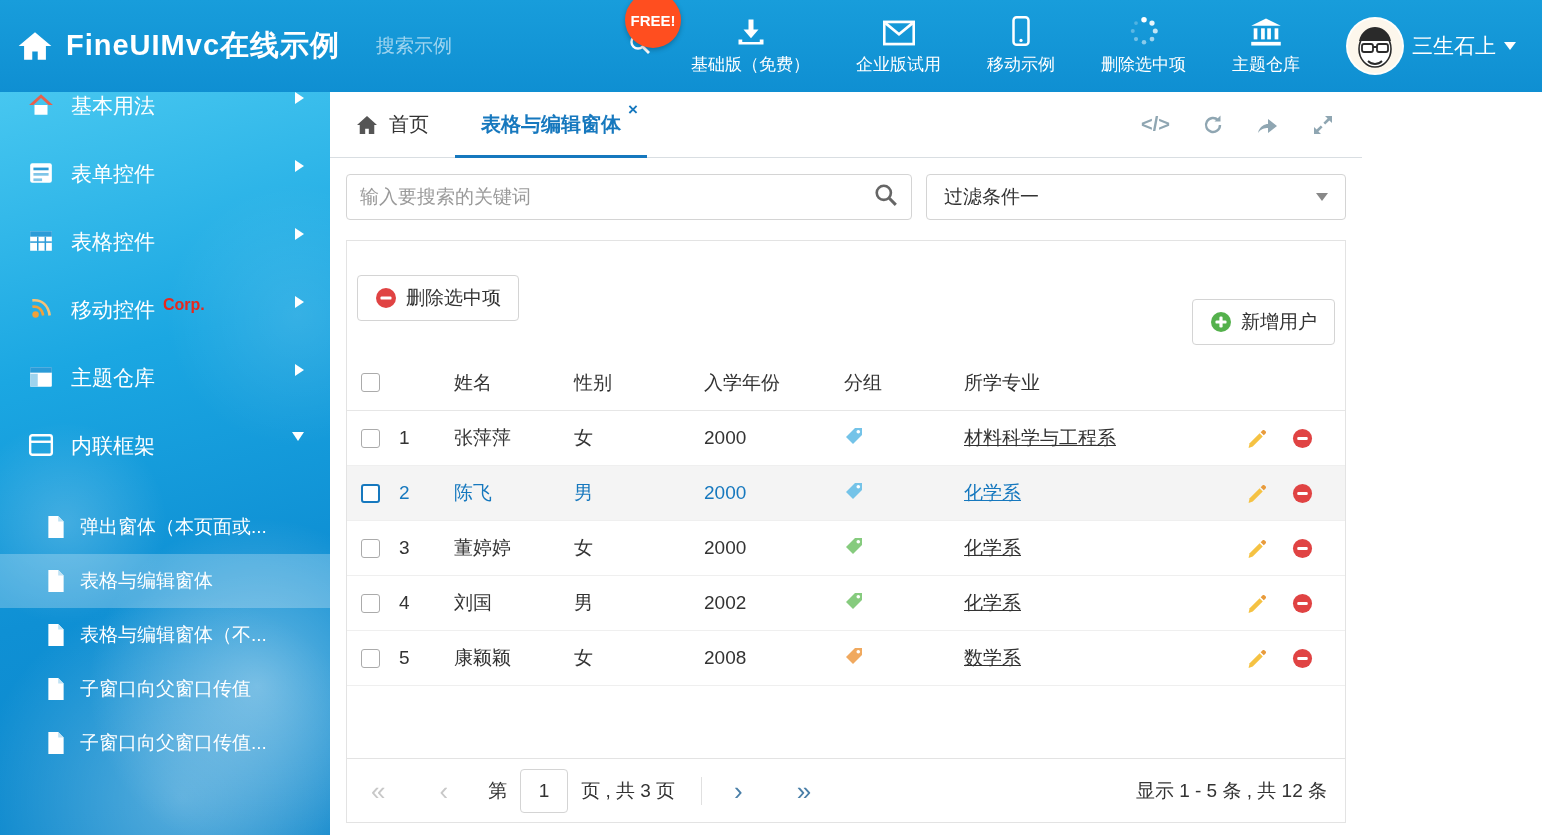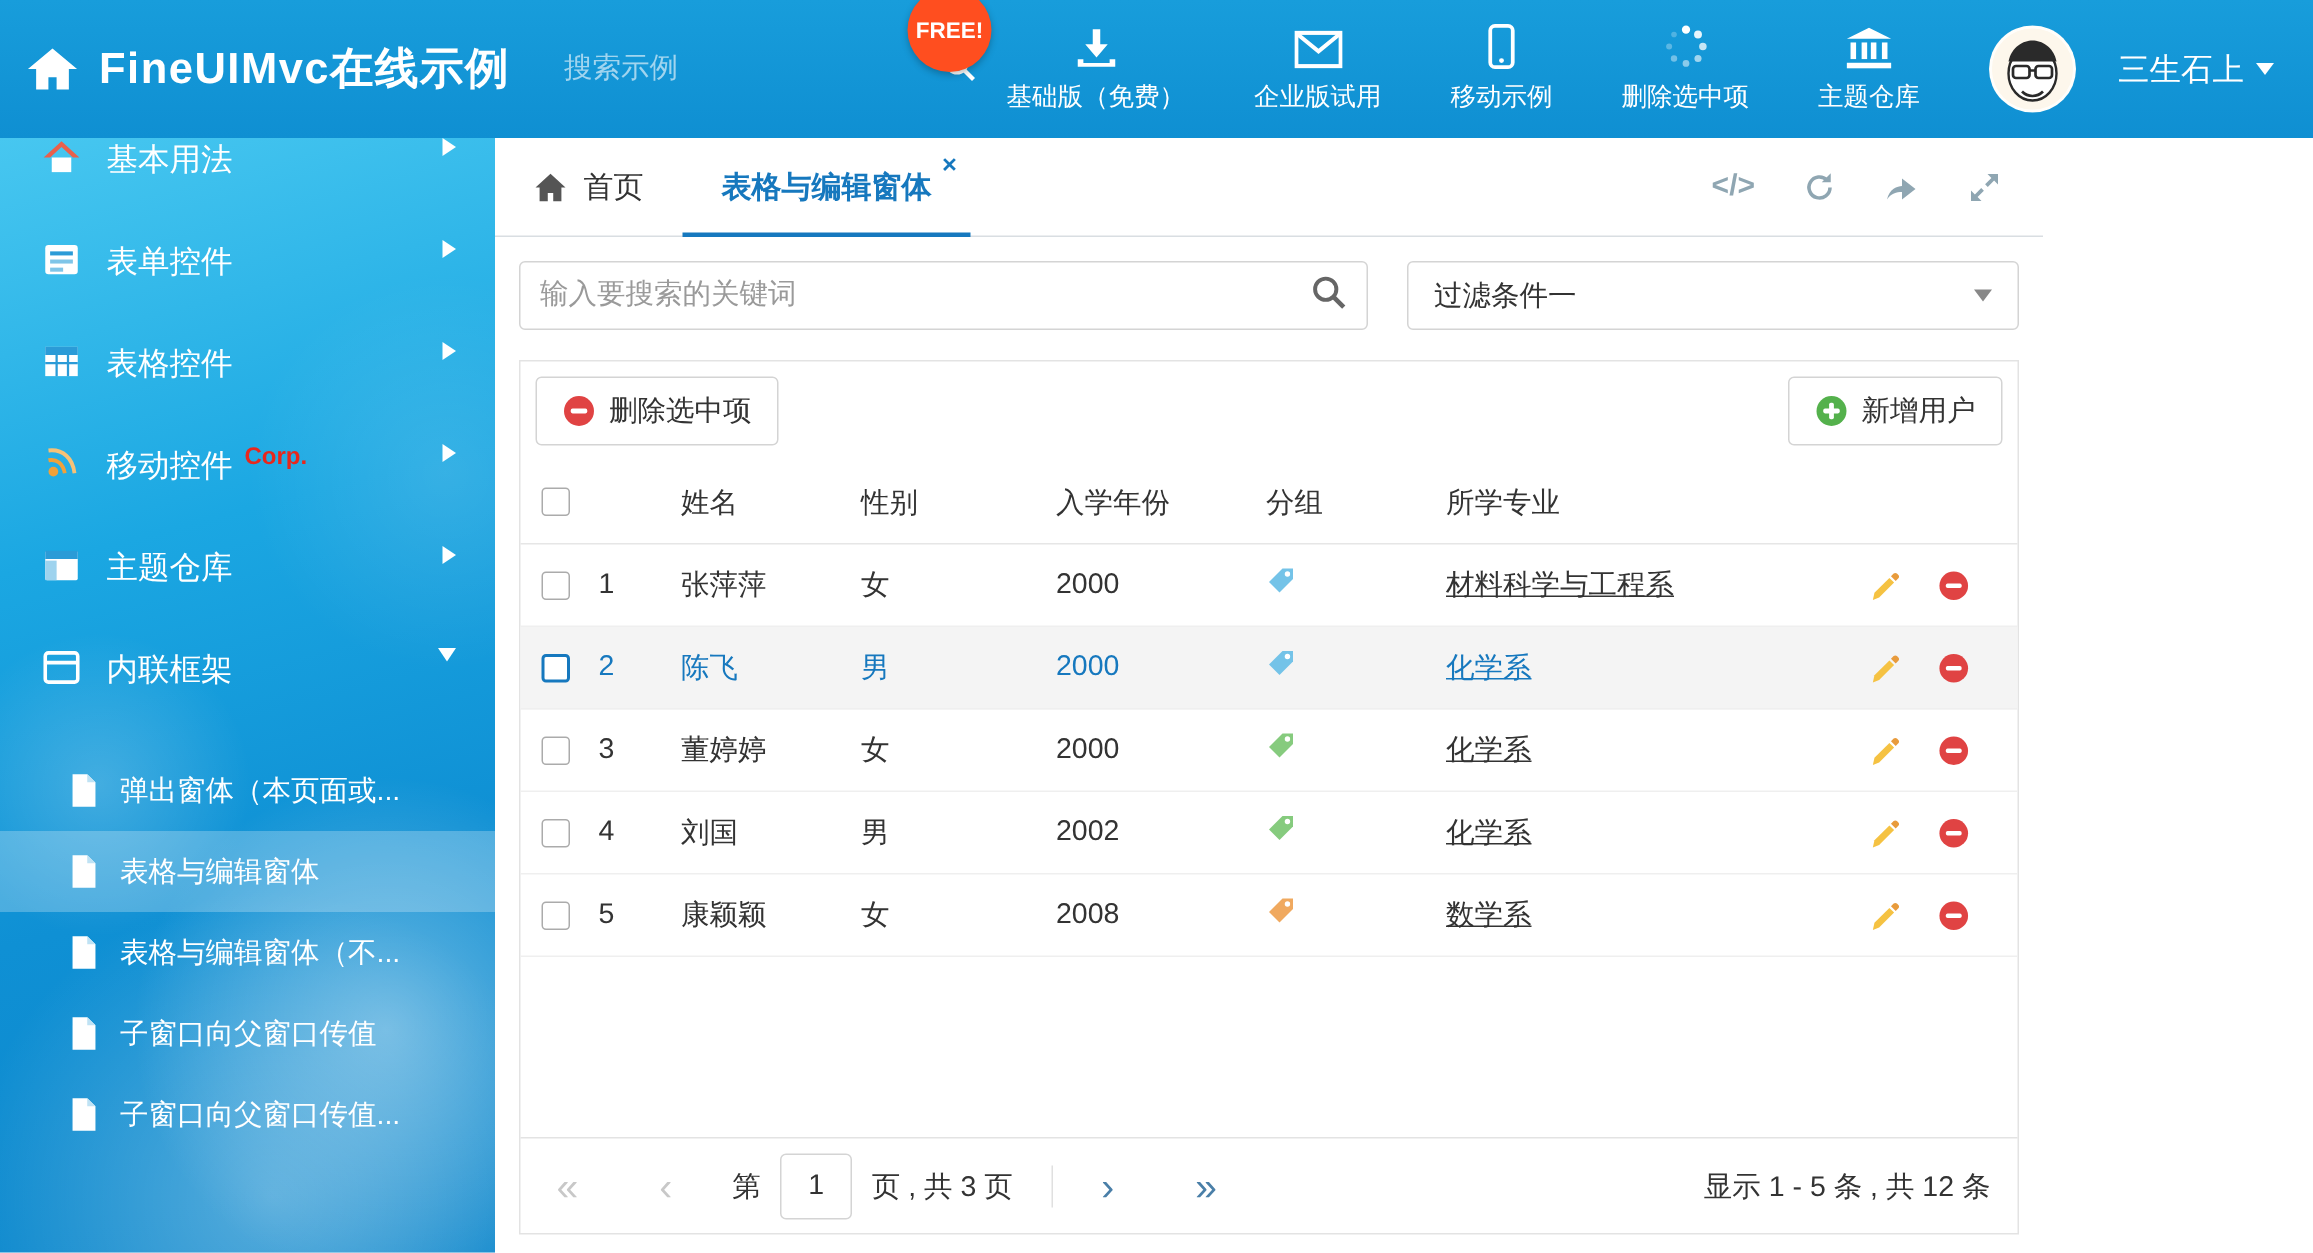--- a/index.html
+++ b/index.html
@@ -18,21 +18,21 @@
   .hsearch input::placeholder { color:rgba(255,255,255,.6); }
   .hsearch .mag { margin-left:8px; color:#fff; }
   .hnav { margin-left:auto; display:flex; align-items:center; gap:46px; padding-right:26px; }
   .nav-item { display:flex; flex-direction:column; align-items:center; gap:7px;
     font-size:17px; color:#fff; cursor:pointer; }
   .nav-item .nicon { height:30px; display:flex; align-items:flex-end; }
   .free-wrap { position:relative; }
   .free-badge { position:absolute; left:-66px; top:-24px; width:56px; height:56px;
     border-radius:50%; background:#ff4e1f; color:#fff; font-weight:bold; font-size:15px;
     display:flex; align-items:center; justify-content:center; box-shadow:0 2px 5px rgba(0,0,0,.25); }
-  .userbox { display:flex; align-items:center; gap:28px;font-family:Liberation Mono, monospace; }
+  .userbox { display:flex; align-items:center; gap:8px;font-family:Liberation Mono, monospace; }
   .avatar { width:58px; height:58px; border-radius:50%; background:#fdf7ec; overflow:hidden;
     border:2px solid rgba(255,255,255,.8); }
   .username { display:flex; align-items:center; gap:8px; font-size:21px; }
   .caret-down-w { width:0;height:0;border-top:8px solid #fff;border-left:6px solid transparent;border-right:6px solid transparent; }
 
   
   .sidebar { position:absolute; left:0; top:92px; width:330px; height:743px; overflow:hidden;
     background:
       radial-gradient(circle at 78% 80%, rgba(255,255,255,.38), rgba(255,255,255,0) 26%),
       radial-gradient(circle at 20% 58%, rgba(255,255,255,.20), rgba(255,255,255,0) 20%),
@@ -60,38 +60,38 @@
     color:#333; cursor:pointer; position:relative; }
   .tab.active { color:#1678be; font-weight:bold; }
   .tab.active .underline { position:absolute; left:0; right:0; bottom:-1px; height:3px; background:#1678be; }
   .tab-close { position:absolute; top:9px; right:9px; font-size:17px; color:#1678be;
     font-weight:bold; line-height:1; cursor:pointer; }
   .tab-actions { margin-left:auto; display:flex; align-items:center; gap:32px;
     padding-right:28px; color:#8fa6b2; }
   .tab-actions .ticon { cursor:pointer; display:flex; align-items:center; font-size:20px; font-weight:bold; }
 
   .content { flex:1; padding:16px 16px 12px; display:flex; flex-direction:column; min-height:0; }
-  .filter-row { display:flex; gap:26px; flex:none; }
+  .filter-row { display:flex; gap:14px; flex:none; }
   .searchbox { width:566px; height:46px; border:1px solid #d4d4d4; border-radius:4px;
     display:flex; align-items:center; padding:0 13px; background:#fff; }
   .searchbox input { flex:1; border:none; outline:none; font-size:19px; color:#333; }
   .searchbox input::placeholder { color:#9a9a9a; }
   .searchbox .mag { color:#666; margin-left:8px; }
   .dropdown { flex:1; height:46px; border:1px solid #d4d4d4; border-radius:4px;
     display:flex; align-items:center; padding:0 17px; font-size:19px; color:#333; cursor:pointer; background:#fff; }
   .caret-down-g { margin-left:auto; width:0; height:0; border-top:8px solid #888;
     border-left:6px solid transparent; border-right:6px solid transparent; }
 
   .panel { margin-top:20px; border:1px solid #e3e3e3; flex:1; display:flex;
     flex-direction:column; min-height:0; }
   .toolbar { display:flex; align-items:center; padding:10px; flex:none; }
   .btn { display:inline-flex; align-items:center; gap:9px; border:1px solid #d4d4d4;
     border-radius:4px; background:#fff; height:46px; padding:0 17px; font-size:19px;
     color:#333; cursor:pointer; }
-  .btn-add { margin-left:auto; }
+  .btn-add { margin-left:auto;margin-top:48px; }
 
   .grid-header, .grid-row { display:grid;
     grid-template-columns:50px 55px 120px 130px 140px 120px 1fr 120px; align-items:center; }
   .grid-header { height:56px; border-bottom:1px solid #e6e6e6; font-size:19px; color:#333; flex:none; }
   .grid-row { height:55px; border-bottom:1px solid #efefef; font-size:19px; color:#333; flex:none; }
   .grid-row.selected { background:#f4f4f4; color:#1678be; }
   .cell { padding-left:2px; }
   .cell.cb { padding-left:14px; }
   .checkbox { width:19px; height:19px; border:1px solid #ababab; border-radius:3px;
     background:#fff; cursor:pointer; }

